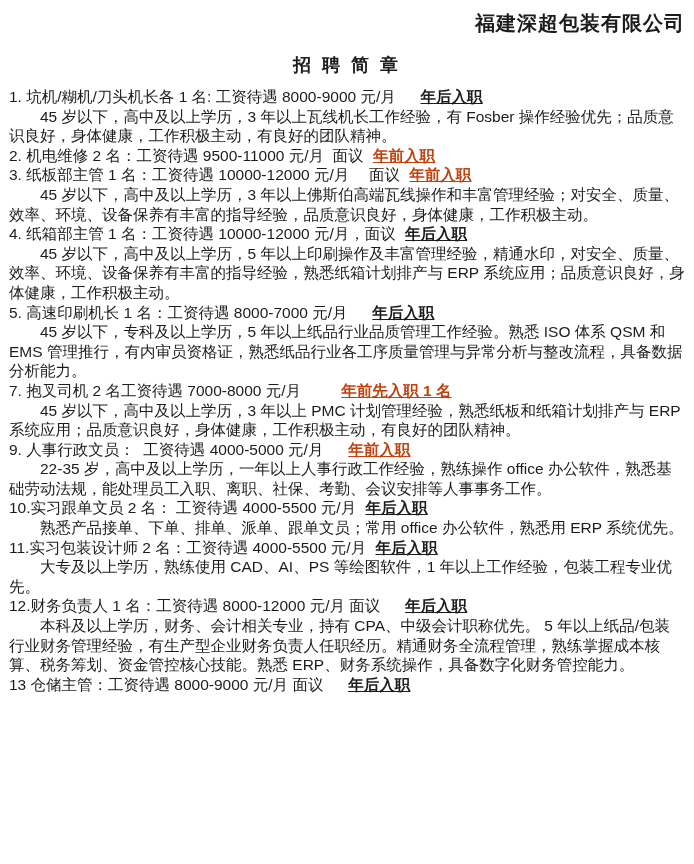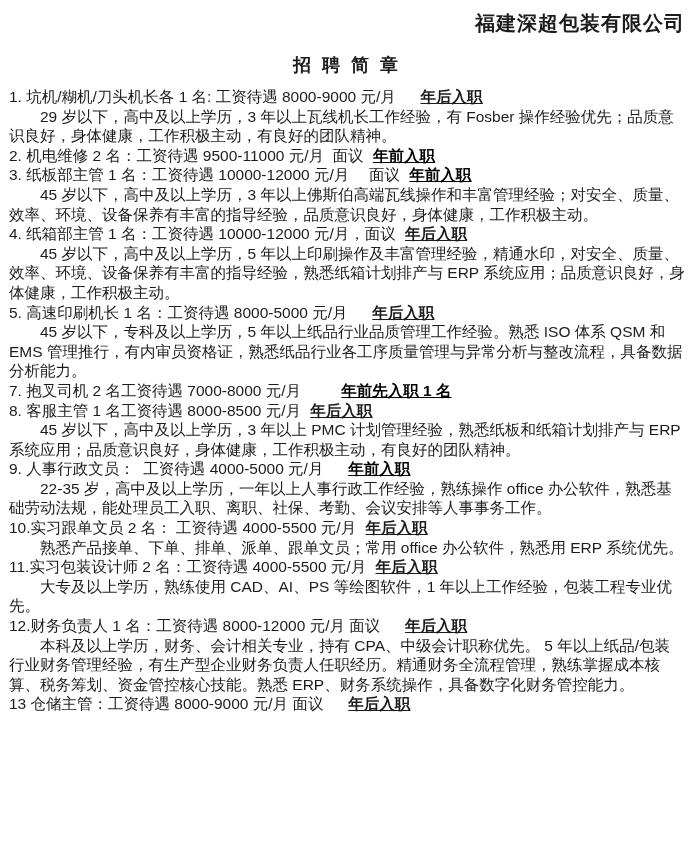--- a/index.html
+++ b/index.html
@@ -44,56 +44,55 @@
     margin: 0;
     text-indent: 2em;
     white-space: pre-wrap;
   }
   .timing {
     font-weight: bold;
     margin-left: 0.6em;
     white-space: pre;
     text-decoration: underline;
   }
-  .timing.red { color: #000000; }
+  .timing.red { color: #c2410c; }
 </style>
 </head>
 <body>
 
 <div class="page">
   <h1 class="company-name">福建深超包装有限公司</h1>
   <h2 class="notice-title">招 聘 简 章</h2>
 
   <div class="job-list" id="job-list">
       <div class="job">
         <p class="job-head"><span>1. 坑机/糊机/刀头机长各 1 名: 工资待遇 8000-9000 元/月　</span><span class="timing">年后入职</span></p>
-        <p class="job-detail">29 岁以下，高中及以上学历，3 年以上瓦线机长工作经验，有 Fosber 操作经验优先；品质意识良好，身体健康，工作积极主动，有良好的团队精神。</p>
+        <p class="job-detail">45 岁以下，高中及以上学历，3 年以上瓦线机长工作经验，有 Fosber 操作经验优先；品质意识良好，身体健康，工作积极主动，有良好的团队精神。</p>
       </div>
       <div class="job">
         <p class="job-head"><span>2. 机电维修 2 名：工资待遇 9500-11000 元/月  面议</span><span class="timing red">年前入职</span></p>
       </div>
       <div class="job">
         <p class="job-head"><span>3. 纸板部主管 1 名：工资待遇 10000-12000 元/月　 面议</span><span class="timing red">年前入职</span></p>
         <p class="job-detail">45 岁以下，高中及以上学历，3 年以上佛斯伯高端瓦线操作和丰富管理经验；对安全、质量、效率、环境、设备保养有丰富的指导经验，品质意识良好，身体健康，工作积极主动。</p>
       </div>
       <div class="job">
         <p class="job-head"><span>4. 纸箱部主管 1 名：工资待遇 10000-12000 元/月，面议</span><span class="timing">年后入职</span></p>
         <p class="job-detail">45 岁以下，高中及以上学历，5 年以上印刷操作及丰富管理经验，精通水印，对安全、质量、效率、环境、设备保养有丰富的指导经验，熟悉纸箱计划排产与 ERP 系统应用；品质意识良好，身体健康，工作积极主动。</p>
       </div>
       <div class="job">
-        <p class="job-head"><span>5. 高速印刷机长 1 名：工资待遇 8000-5000 元/月　</span><span class="timing">年后入职</span></p>
+        <p class="job-head"><span>5. 高速印刷机长 1 名：工资待遇 8000-7000 元/月　</span><span class="timing">年后入职</span></p>
       </div>
       <div class="job">
         <p class="job-detail">45 岁以下，专科及以上学历，5 年以上纸品行业品质管理工作经验。熟悉 ISO 体系 QSM 和 EMS 管理推行，有内审员资格证，熟悉纸品行业各工序质量管理与异常分析与整改流程，具备数据分析能力。</p>
       </div>
       <div class="job">
         <p class="job-head"><span>7. 抱叉司机 2 名工资待遇 7000-8000 元/月　　</span><span class="timing red">年前先入职 1 名</span></p>
       </div>
       <div class="job">
-        <p class="job-head"><span>8. 客服主管 1 名工资待遇 8000-8500 元/月</span><span class="timing">年后入职</span></p>
         <p class="job-detail">45 岁以下，高中及以上学历，3 年以上 PMC 计划管理经验，熟悉纸板和纸箱计划排产与 ERP 系统应用；品质意识良好，身体健康，工作积极主动，有良好的团队精神。</p>
       </div>
       <div class="job">
         <p class="job-head"><span>9. 人事行政文员：  工资待遇 4000-5000 元/月　</span><span class="timing red">年前入职</span></p>
         <p class="job-detail">22-35 岁，高中及以上学历，一年以上人事行政工作经验，熟练操作 office 办公软件，熟悉基础劳动法规，能处理员工入职、离职、社保、考勤、会议安排等人事事务工作。</p>
       </div>
       <div class="job">
         <p class="job-head"><span>10.实习跟单文员 2 名： 工资待遇 4000-5500 元/月</span><span class="timing">年后入职</span></p>
         <p class="job-detail">熟悉产品接单、下单、排单、派单、跟单文员；常用 office 办公软件，熟悉用 ERP 系统优先。</p>
       </div>

